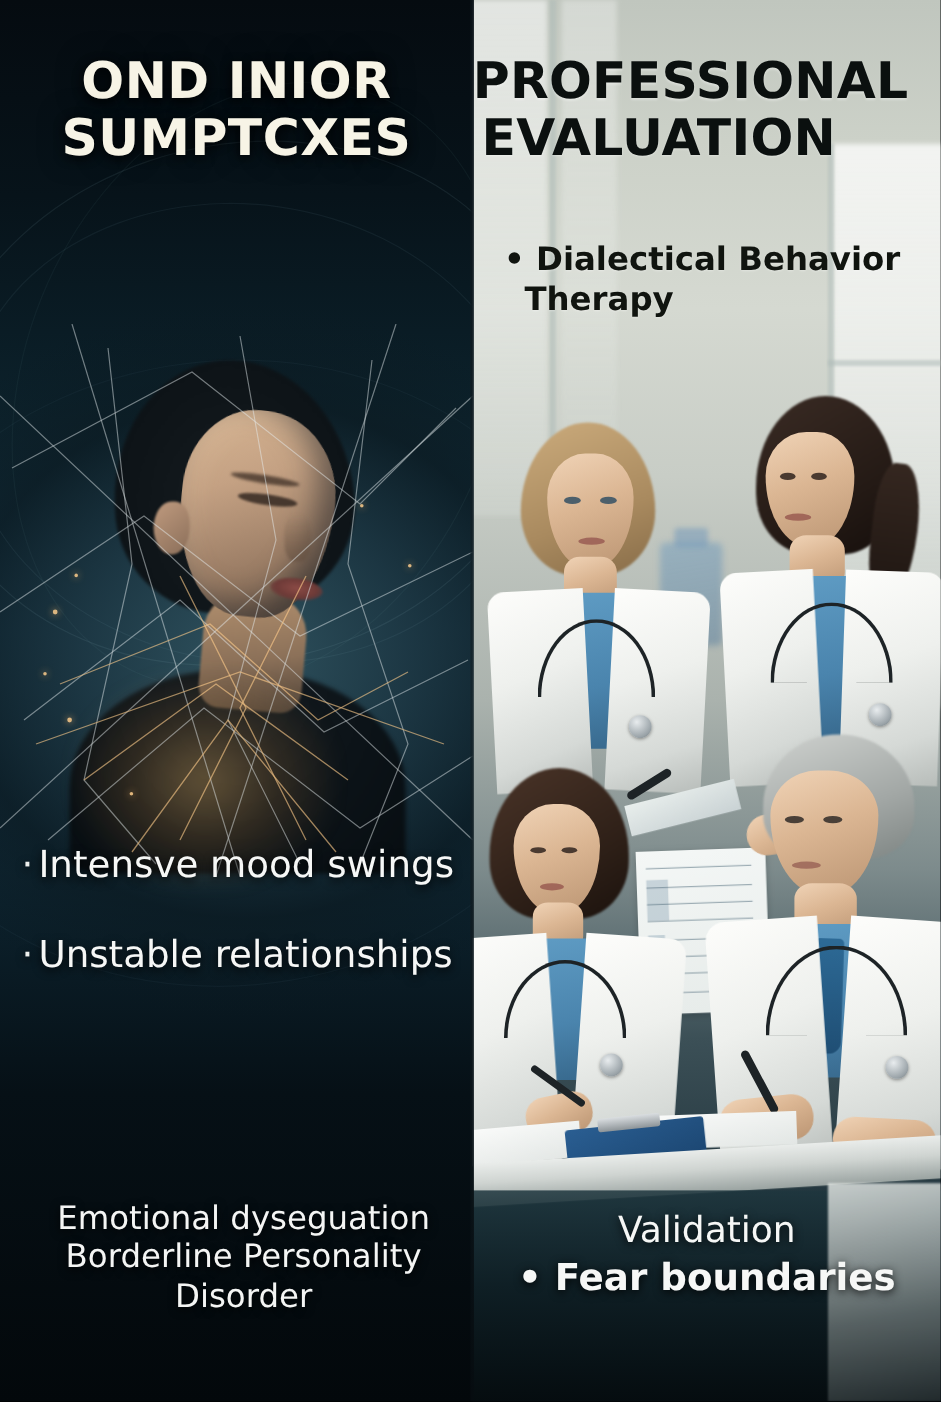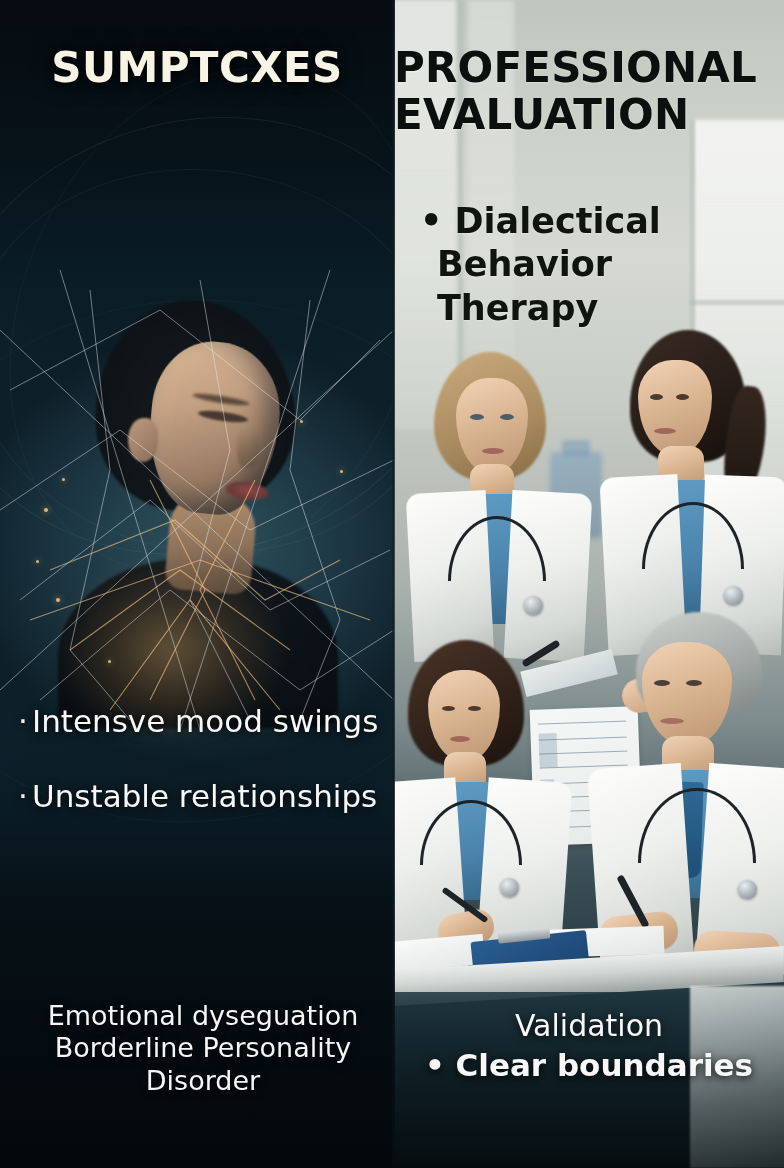--- a/index.html
+++ b/index.html
@@ -137,27 +137,27 @@
   .dot{display:inline-block;width:14px;color:#eef0ee;}
 
   .foot-left{
     position:absolute;left:0;top:1000px;width:406px;text-align:center;
     color:#f4f5f4;font-size:27px;line-height:1.2;font-weight:400;
     text-shadow:0 2px 8px rgba(0,0,0,.95);
   }
 
   .title-right{
     position:absolute;left:0;top:44px;width:310px;
-    color:#0b100f;
+    text-align:center;color:#0b100f;
     font-weight:700;font-size:42px;line-height:1.12;letter-spacing:.2px;
     text-shadow:0 1px 2px rgba(255,255,255,.35);
   }
   .bullets-right{
     position:absolute;left:26px;top:200px;width:350px;
-    color:#10140f;font-size:35px;line-height:1.24;font-weight:700;
+    color:#10140f;font-size:27px;line-height:1.24;font-weight:700;
     text-shadow:0 1px 2px rgba(255,255,255,.35);
   }
   .bullets-right ul{margin:0;padding:0;}
   .bullets-right li{list-style:none;margin:0 0 4px 0;text-indent:-17px;padding-left:17px;}
 
   .foot-right{
     position:absolute;left:0;top:1006px;width:390px;text-align:center;
     color:#f6f7f6;font-size:30px;line-height:1.3;font-weight:400;
     text-shadow:0 2px 8px rgba(0,0,0,.9);
   }
@@ -220,20 +220,21 @@
 
     <div class="spark" style="left:44px;top:508px;width:4px;height:4px;"></div>
     <div class="spark" style="left:62px;top:478px;width:3px;height:3px;"></div>
     <div class="spark" style="left:36px;top:560px;width:3px;height:3px;"></div>
     <div class="spark" style="left:56px;top:598px;width:4px;height:4px;"></div>
     <div class="spark" style="left:108px;top:660px;width:3px;height:3px;"></div>
     <div class="spark" style="left:300px;top:420px;width:3px;height:3px;"></div>
     <div class="spark" style="left:340px;top:470px;width:3px;height:3px;"></div>
 
     <div class="title-left">
+      <div>OND INIOR</div>
       <div>SUMPTCXES</div>
     </div>
 
 
     <div class="bullets-left">
       <ul>
         <li><span class="dot">·</span><span>Intensve mood swings</span></li>
         <li><span class="dot">·</span><span>Unstable relationships</span></li>
       </ul>
     </div>
@@ -353,18 +354,18 @@
     </div>
 
     <div class="bullets-right">
       <ul>
         <li><span>•</span> <span>Dialectical Behavior Therapy</span></li>
       </ul>
     </div>
 
     <div class="foot-right">
       <div>Validation</div>
-      <div class="b2">• Clear boundaries</div>
+      <div class="b2">• Fear boundaries</div>
     </div>
   </div>
 
   <div class="divider"></div>
 </div>
 
 </body></html>

